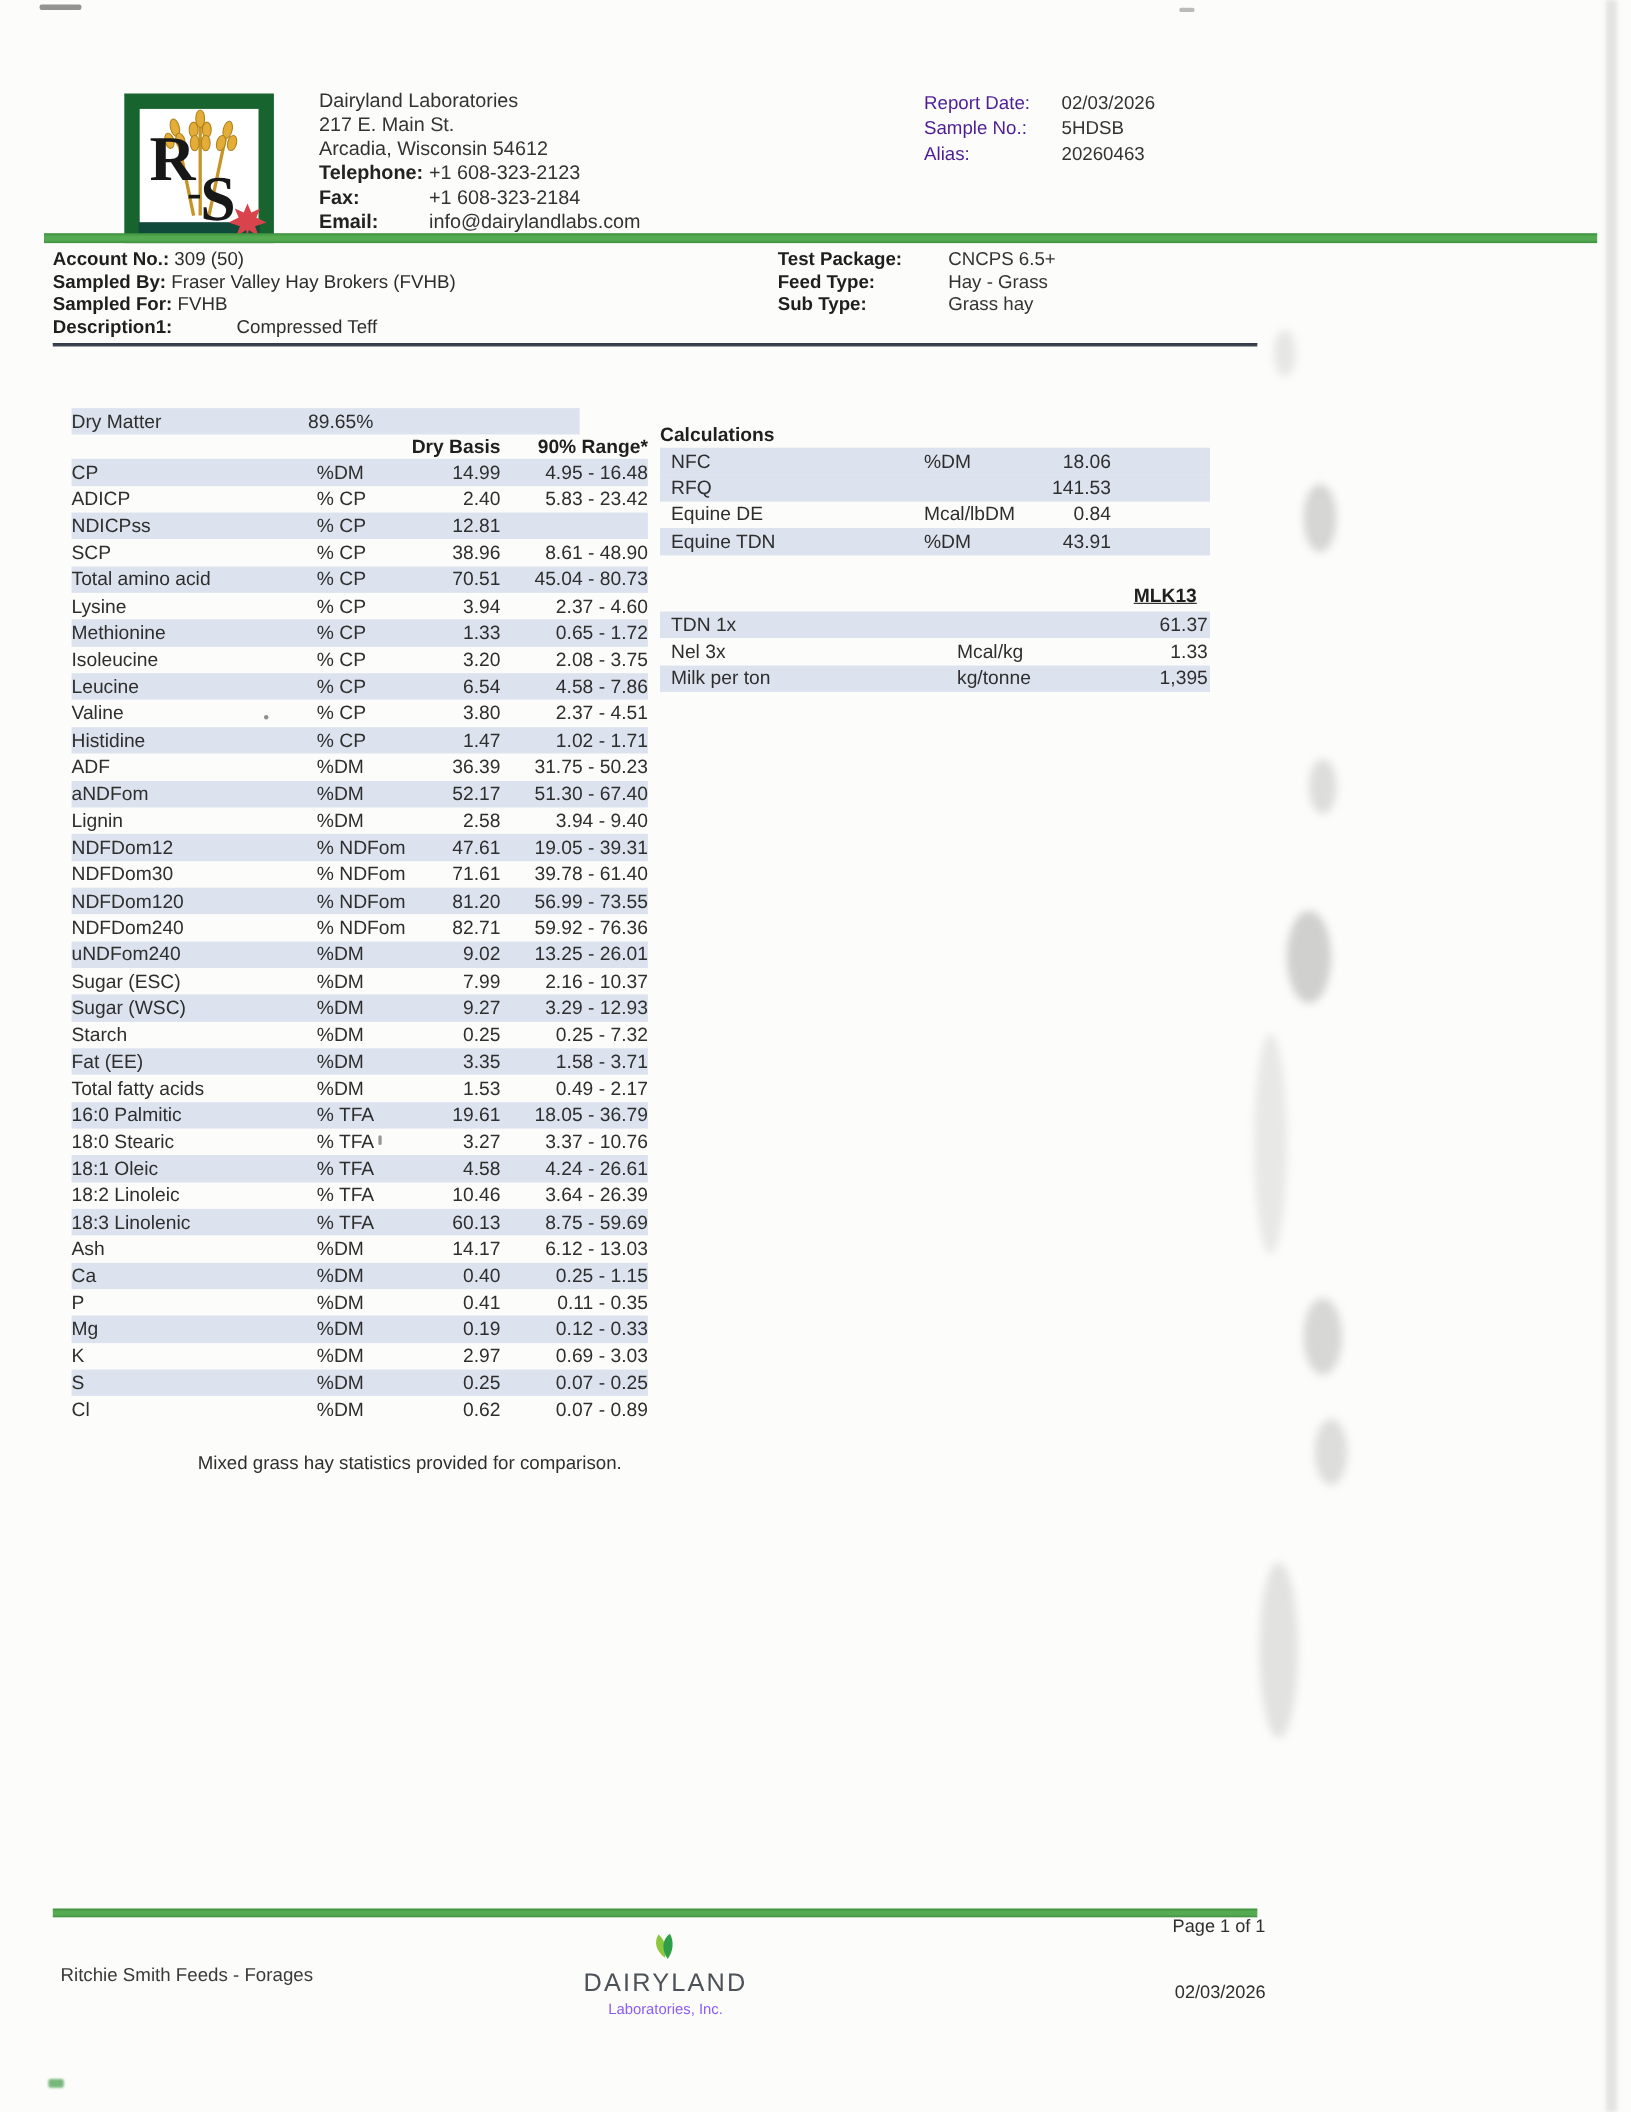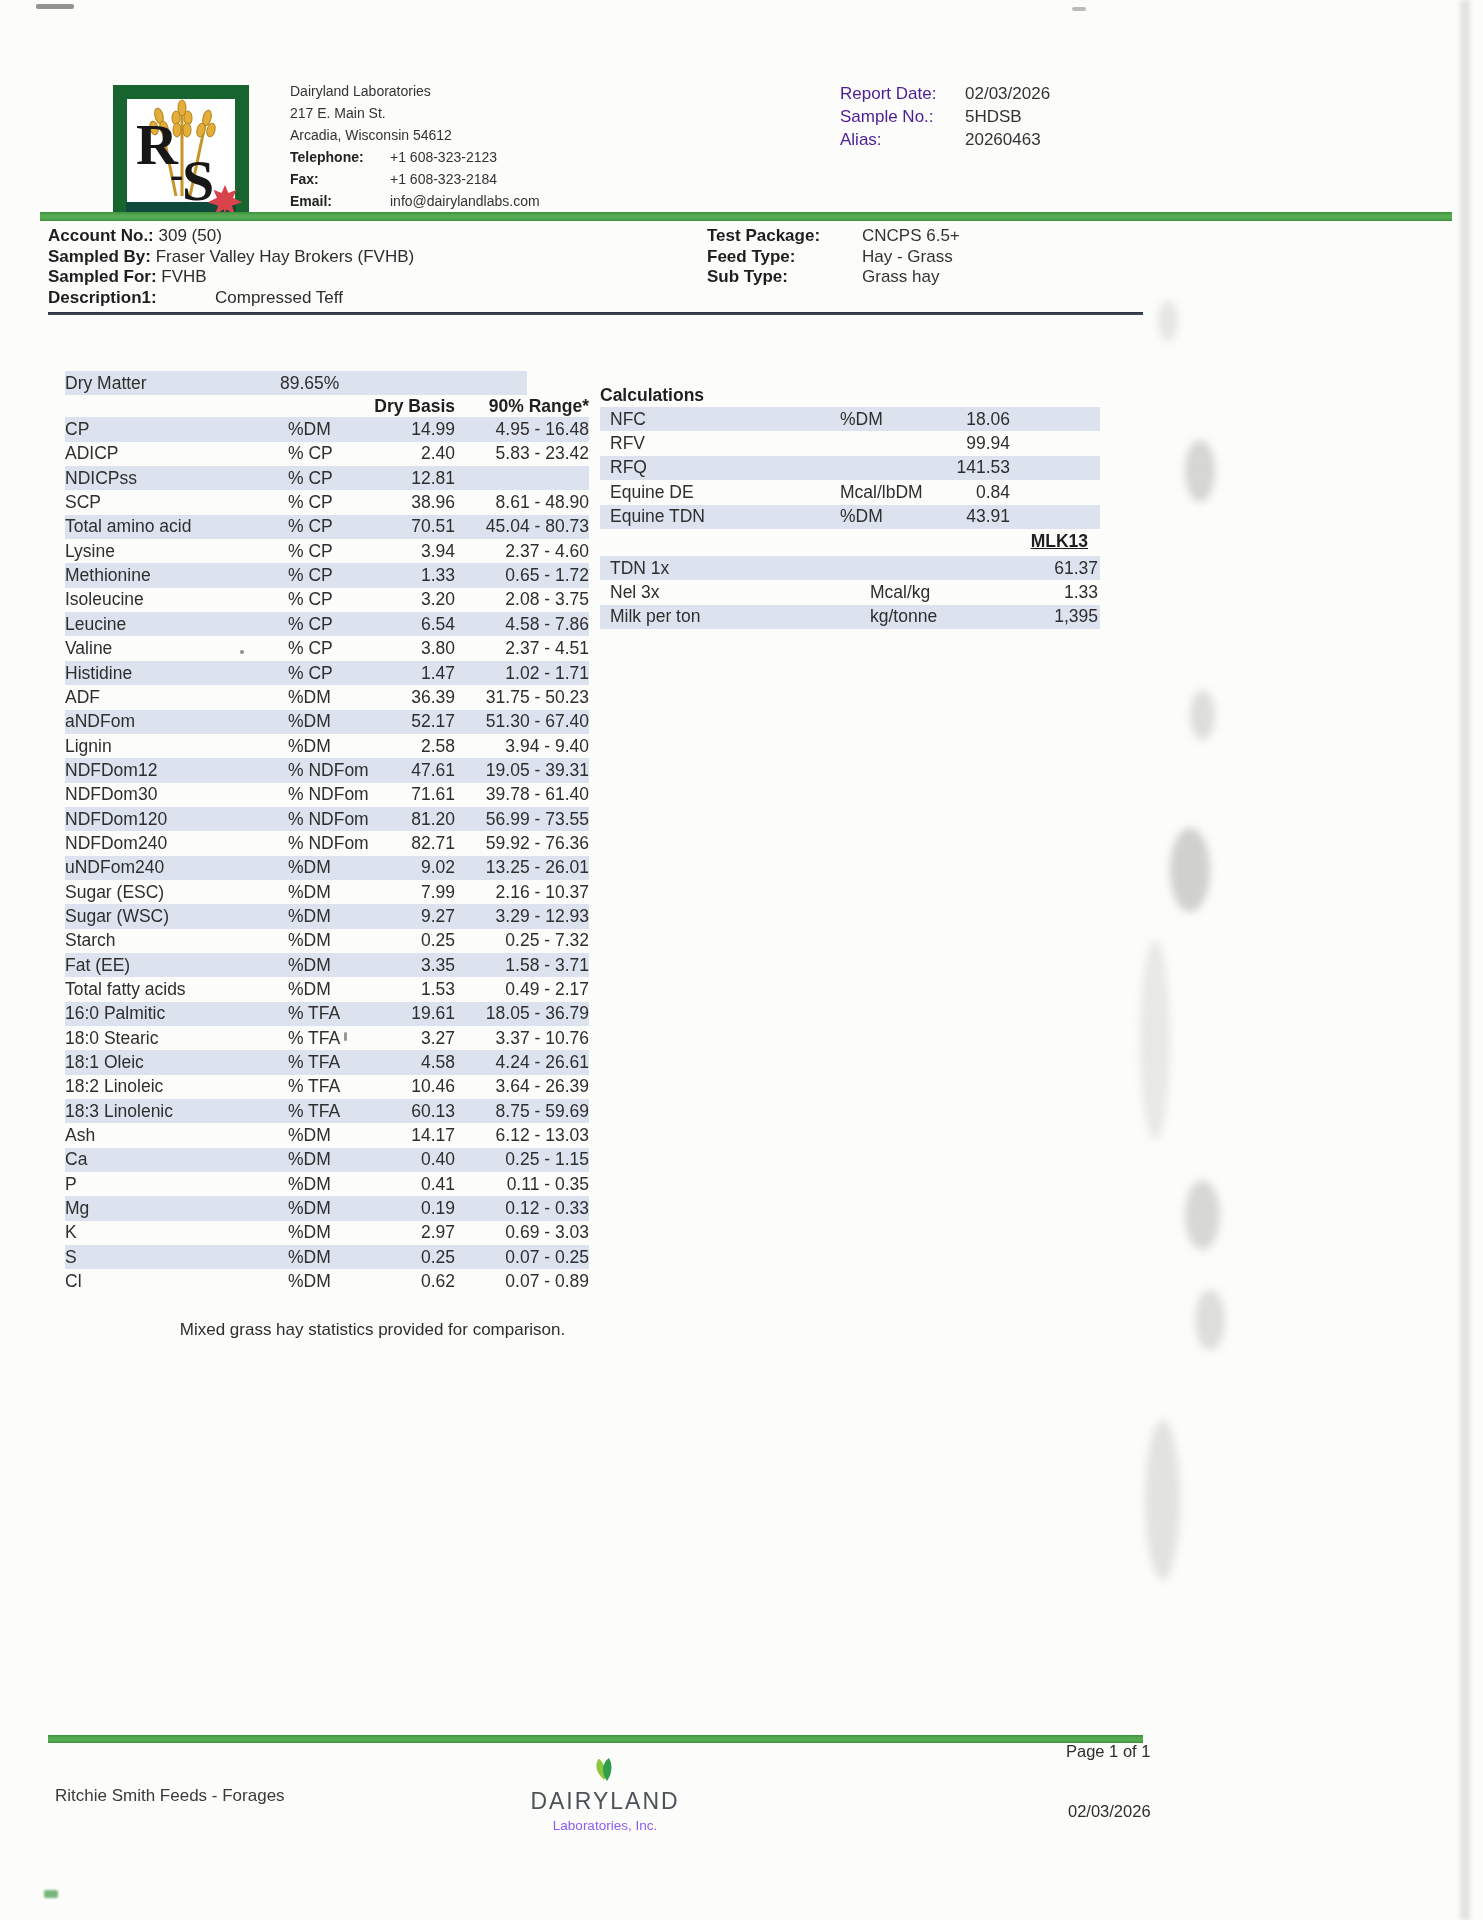--- a/index.html
+++ b/index.html
@@ -3,21 +3,21 @@
 <meta charset="utf-8">
 <style>
   *{margin:0;padding:0;box-sizing:border-box}
   html,body{background:#e8e8e6}
   body{width:1483px;height:1920px;position:relative;margin:0 auto;
        font-family:"Liberation Sans",sans-serif;color:#333;overflow:hidden}
   .page{position:absolute;inset:0;background:#fcfcfa}
   .abs{position:absolute}
 
   
-  .company{left:290px;top:80px;font-size:14px;line-height:22px}
+  .company{left:290px;top:80px;font-size:18px;line-height:22px}
   .hlabel{display:inline-block;width:100px;font-weight:bold;color:#222}
   .report{left:840px;top:82px;font-size:17px;line-height:23px}
   .rlabel{display:inline-block;width:125px;font-weight:normal;color:#4c1d95}
 
   .greenbar{background:linear-gradient(#3e8f3e,#55ab51 35%,#55ab51 70%,#3e8f3e);}
   .bar-top{left:40px;top:212px;width:1412px;height:9px}
   .bar-bottom{left:48px;top:1735px;width:1095px;height:8px}
 
   
   .account-left{left:48px;top:226px;font-size:17px;line-height:20.5px;color:#2d2d2d}
@@ -362,25 +362,20 @@
   </div>
   <div class="abs footnote">Mixed grass hay statistics provided for comparison.</div>
 
   <div class="abs calc-title">Calculations</div>
   <div class="abs calc-rows">
       <div class="crow shaded">
         <span class="c-label">NFC</span>
         <span class="c-unit">%DM</span>
         <span class="c-value">18.06</span>
       </div>
-      <div class="crow">
-        <span class="c-label">RFV</span>
-        <span class="c-unit"></span>
-        <span class="c-value">99.94</span>
-      </div>
       <div class="crow shaded">
         <span class="c-label">RFQ</span>
         <span class="c-unit"></span>
         <span class="c-value">141.53</span>
       </div>
       <div class="crow">
         <span class="c-label">Equine DE</span>
         <span class="c-unit">Mcal/lbDM</span>
         <span class="c-value">0.84</span>
       </div>

